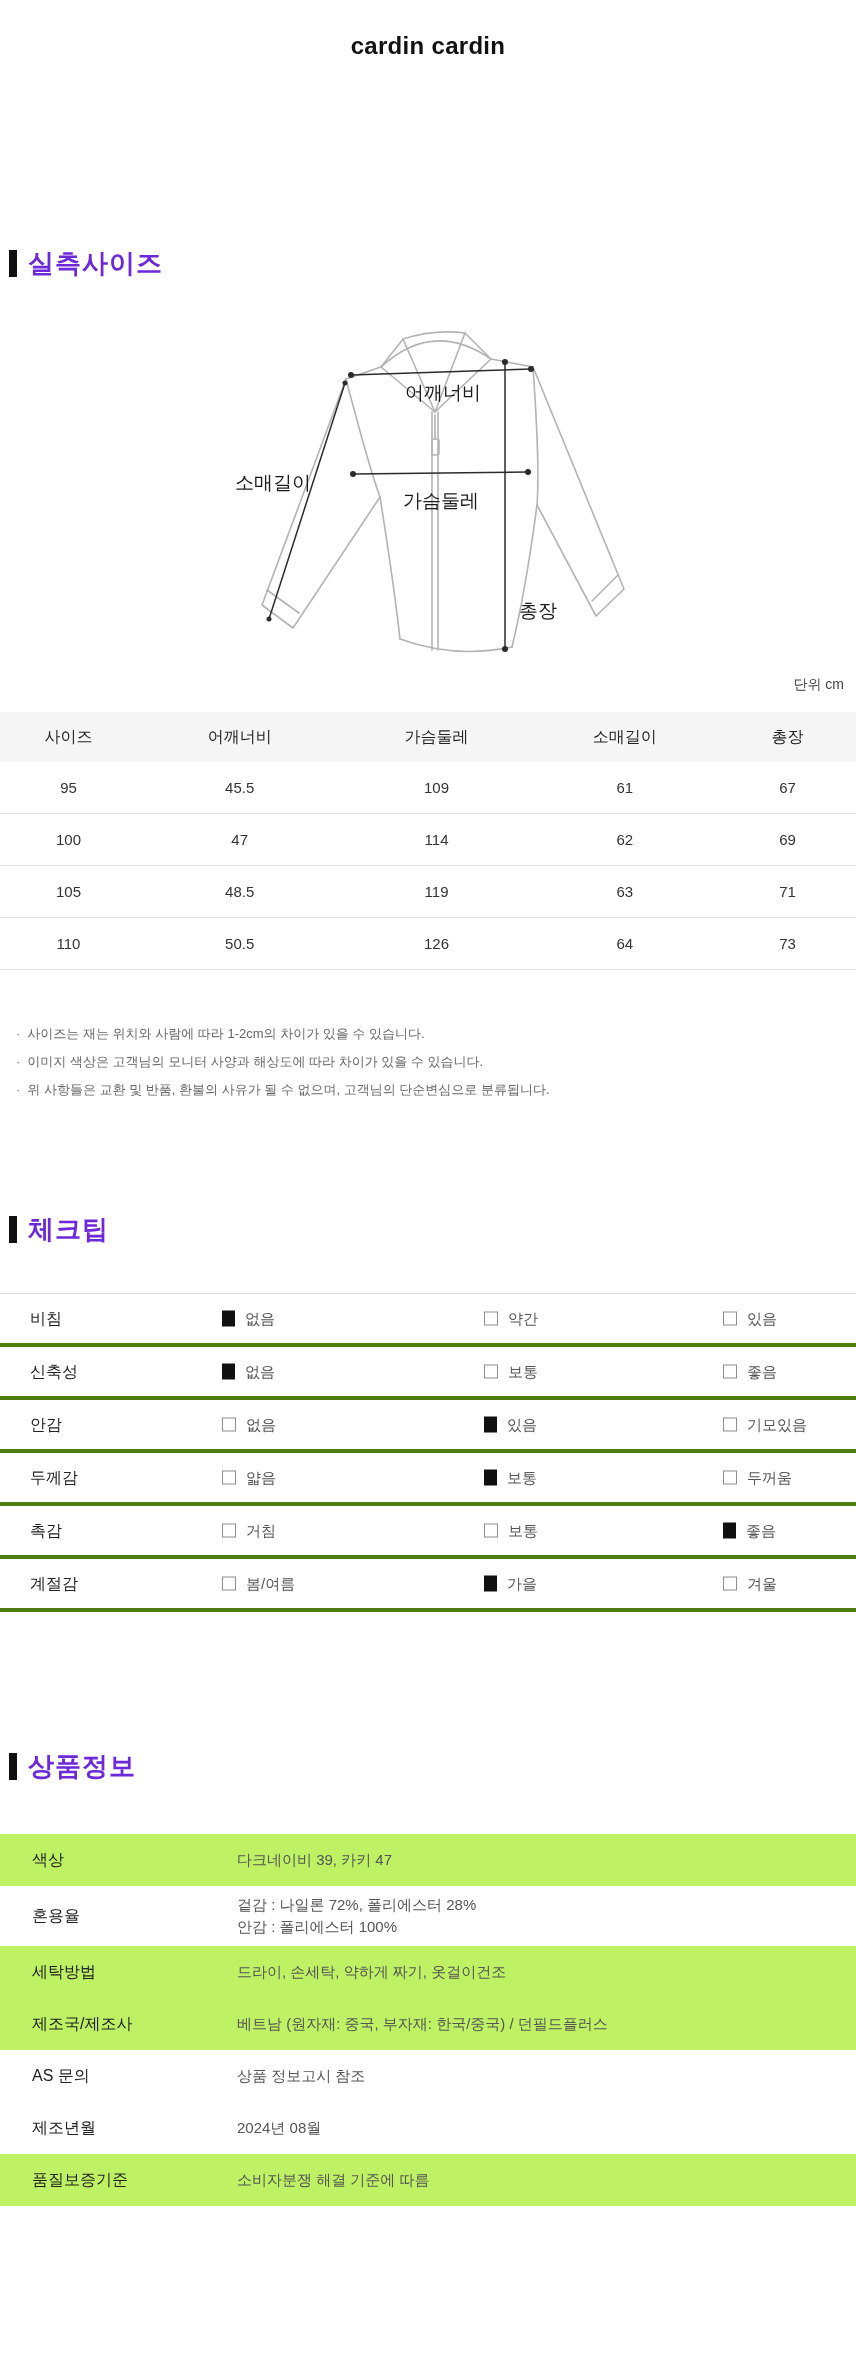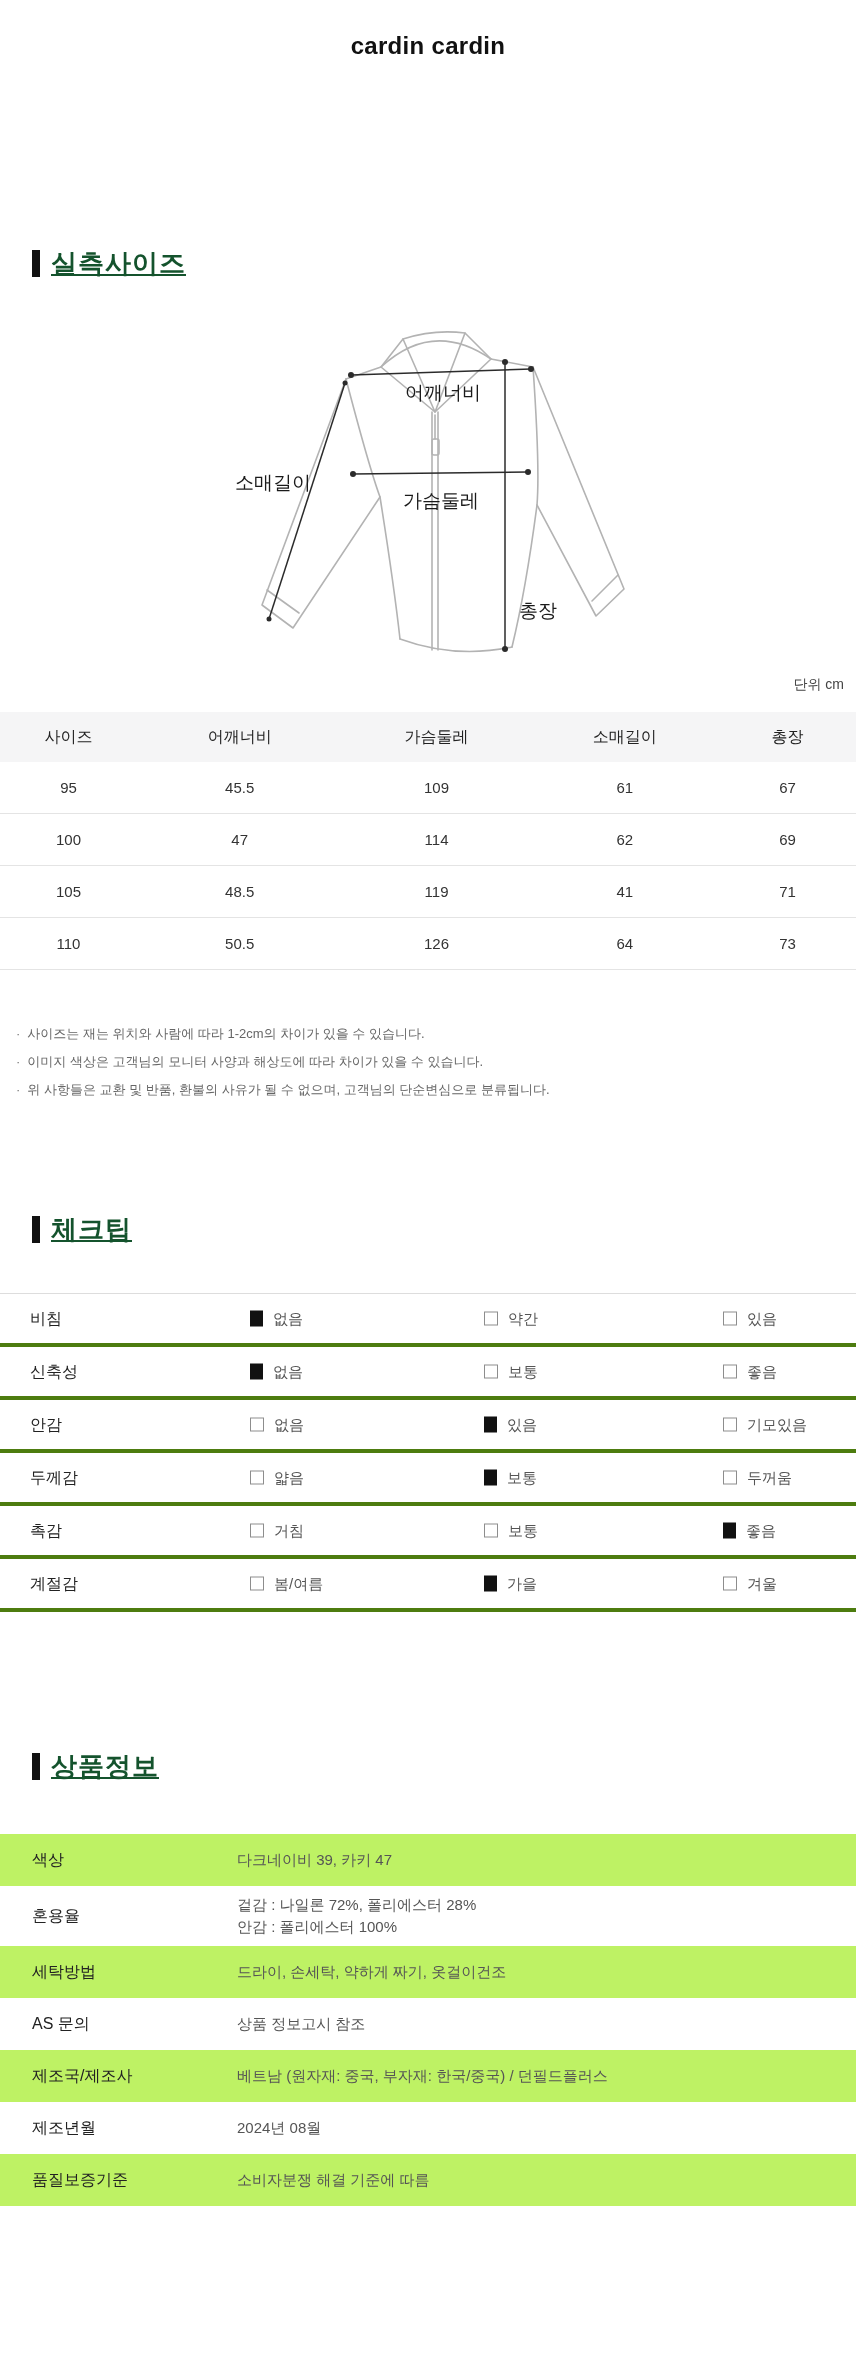--- a/index.html
+++ b/index.html
@@ -8,22 +8,22 @@
     width:856px; min-height:2375px; background:#ffffff;
     font-family:"Liberation Sans", sans-serif; color:#222;
   }
   
   .logo {
     padding-top:32px; text-align:center;
     font-size:24px; font-weight:700; letter-spacing:0.3px; color:#111;
   }
   
   .section-title {
-    display:flex; align-items:center; margin-left:32px;
-    font-size:26px; font-weight:700; color:#14532d; letter-spacing:1px;text-decoration:underline;
+    display:flex; align-items:center; margin-left:9px;
+    font-size:26px; font-weight:700; color:#6d28d9; letter-spacing:1px;
   }
   .section-title .bar { width:8px; height:27px; background:#111; margin-right:11px; }
   .mt-size  { margin-top:186px; }
   .mt-check { margin-top:108px; }
   .mt-info  { margin-top:137px; }
 
   
   .diagram-wrap { margin:36px auto 0 auto; width:450px; height:355px; }
   .jacket .outline { fill:none; stroke:#b3b3b3; stroke-width:1.6; stroke-linejoin:round; stroke-linecap:round; }
   .jacket .measure { stroke:#2b2b2b; stroke-width:1.5; fill:none; }
@@ -43,21 +43,21 @@
   .notes { margin:50px 0 0 16px; padding:0; list-style:none; }
   .notes li { font-size:13px; color:#666; line-height:28px; }
   .notes .bullet { margin-right:7px; color:#777; }
 
   
   .check-table { margin-top:46px; border-top:1px solid #dddddd; }
   .ck-row { position:relative; height:53px; border-bottom:4px solid #4d7c0f; }
   .ck-label { position:absolute; left:30px; top:50%; transform:translateY(-50%);
               font-size:16px; font-weight:500; color:#222; }
   .ck-opt { position:absolute; top:50%; transform:translateY(-50%); display:flex; align-items:center; }
-  .o0{ left:250px; } .o1{ left:484px; } .o2{ left:723px; }
+  .o0{ left:222px; } .o1{ left:484px; } .o2{ left:723px; }
   .box { display:inline-block; margin-right:10px; }
   .box.on  { width:13px; height:16px; background:#111; }
   .box.off { width:14px; height:14px; border:1.5px solid #8d8d8d; background:#fff; }
   .ck-text { font-size:15px; color:#555; }
 
   
   .info-table { margin-top:50px; width:856px; }
   .if-row { display:flex; align-items:center; min-height:52px; padding-left:32px; }
   .if-row.alt { background:#bef264; }
   .if-label { width:205px; flex-shrink:0; font-size:16px; font-weight:500; color:#222; }
@@ -134,21 +134,21 @@
       <div class="st-cell c0">100</div>
       <div class="st-cell c1">47</div>
       <div class="st-cell c2">114</div>
       <div class="st-cell c3">62</div>
       <div class="st-cell c4">69</div>
     </div>
     <div class="st-row">
       <div class="st-cell c0">105</div>
       <div class="st-cell c1">48.5</div>
       <div class="st-cell c2">119</div>
-      <div class="st-cell c3">41</div>
+      <div class="st-cell c3">63</div>
       <div class="st-cell c4">71</div>
     </div>
     <div class="st-row">
       <div class="st-cell c0">110</div>
       <div class="st-cell c1">50.5</div>
       <div class="st-cell c2">126</div>
       <div class="st-cell c3">64</div>
       <div class="st-cell c4">73</div>
     </div>
   </div>
@@ -275,32 +275,32 @@
         <div>겉감 : 나일론 72%, 폴리에스터 28%</div>
         <div>안감 : 폴리에스터 100%</div>
       </div>
     </div>
     <div class="if-row alt">
       <div class="if-label">세탁방법</div>
       <div class="if-value">
         <div>드라이, 손세탁, 약하게 짜기, 옷걸이건조</div>
       </div>
     </div>
+    <div class="if-row alt">
+      <div class="if-label">제조국/제조사</div>
+      <div class="if-value">
+        <div>베트남 (원자재: 중국, 부자재: 한국/중국) / 던필드플러스</div>
+      </div>
+    </div>
     <div class="if-row">
       <div class="if-label">AS 문의</div>
       <div class="if-value">
         <div>상품 정보고시 참조</div>
       </div>
     </div>
-    <div class="if-row alt">
-      <div class="if-label">제조국/제조사</div>
-      <div class="if-value">
-        <div>베트남 (원자재: 중국, 부자재: 한국/중국) / 던필드플러스</div>
-      </div>
-    </div>
     <div class="if-row">
       <div class="if-label">제조년월</div>
       <div class="if-value">
         <div>2024년 08월</div>
       </div>
     </div>
     <div class="if-row alt">
       <div class="if-label">품질보증기준</div>
       <div class="if-value">
         <div>소비자분쟁 해결 기준에 따름</div>

